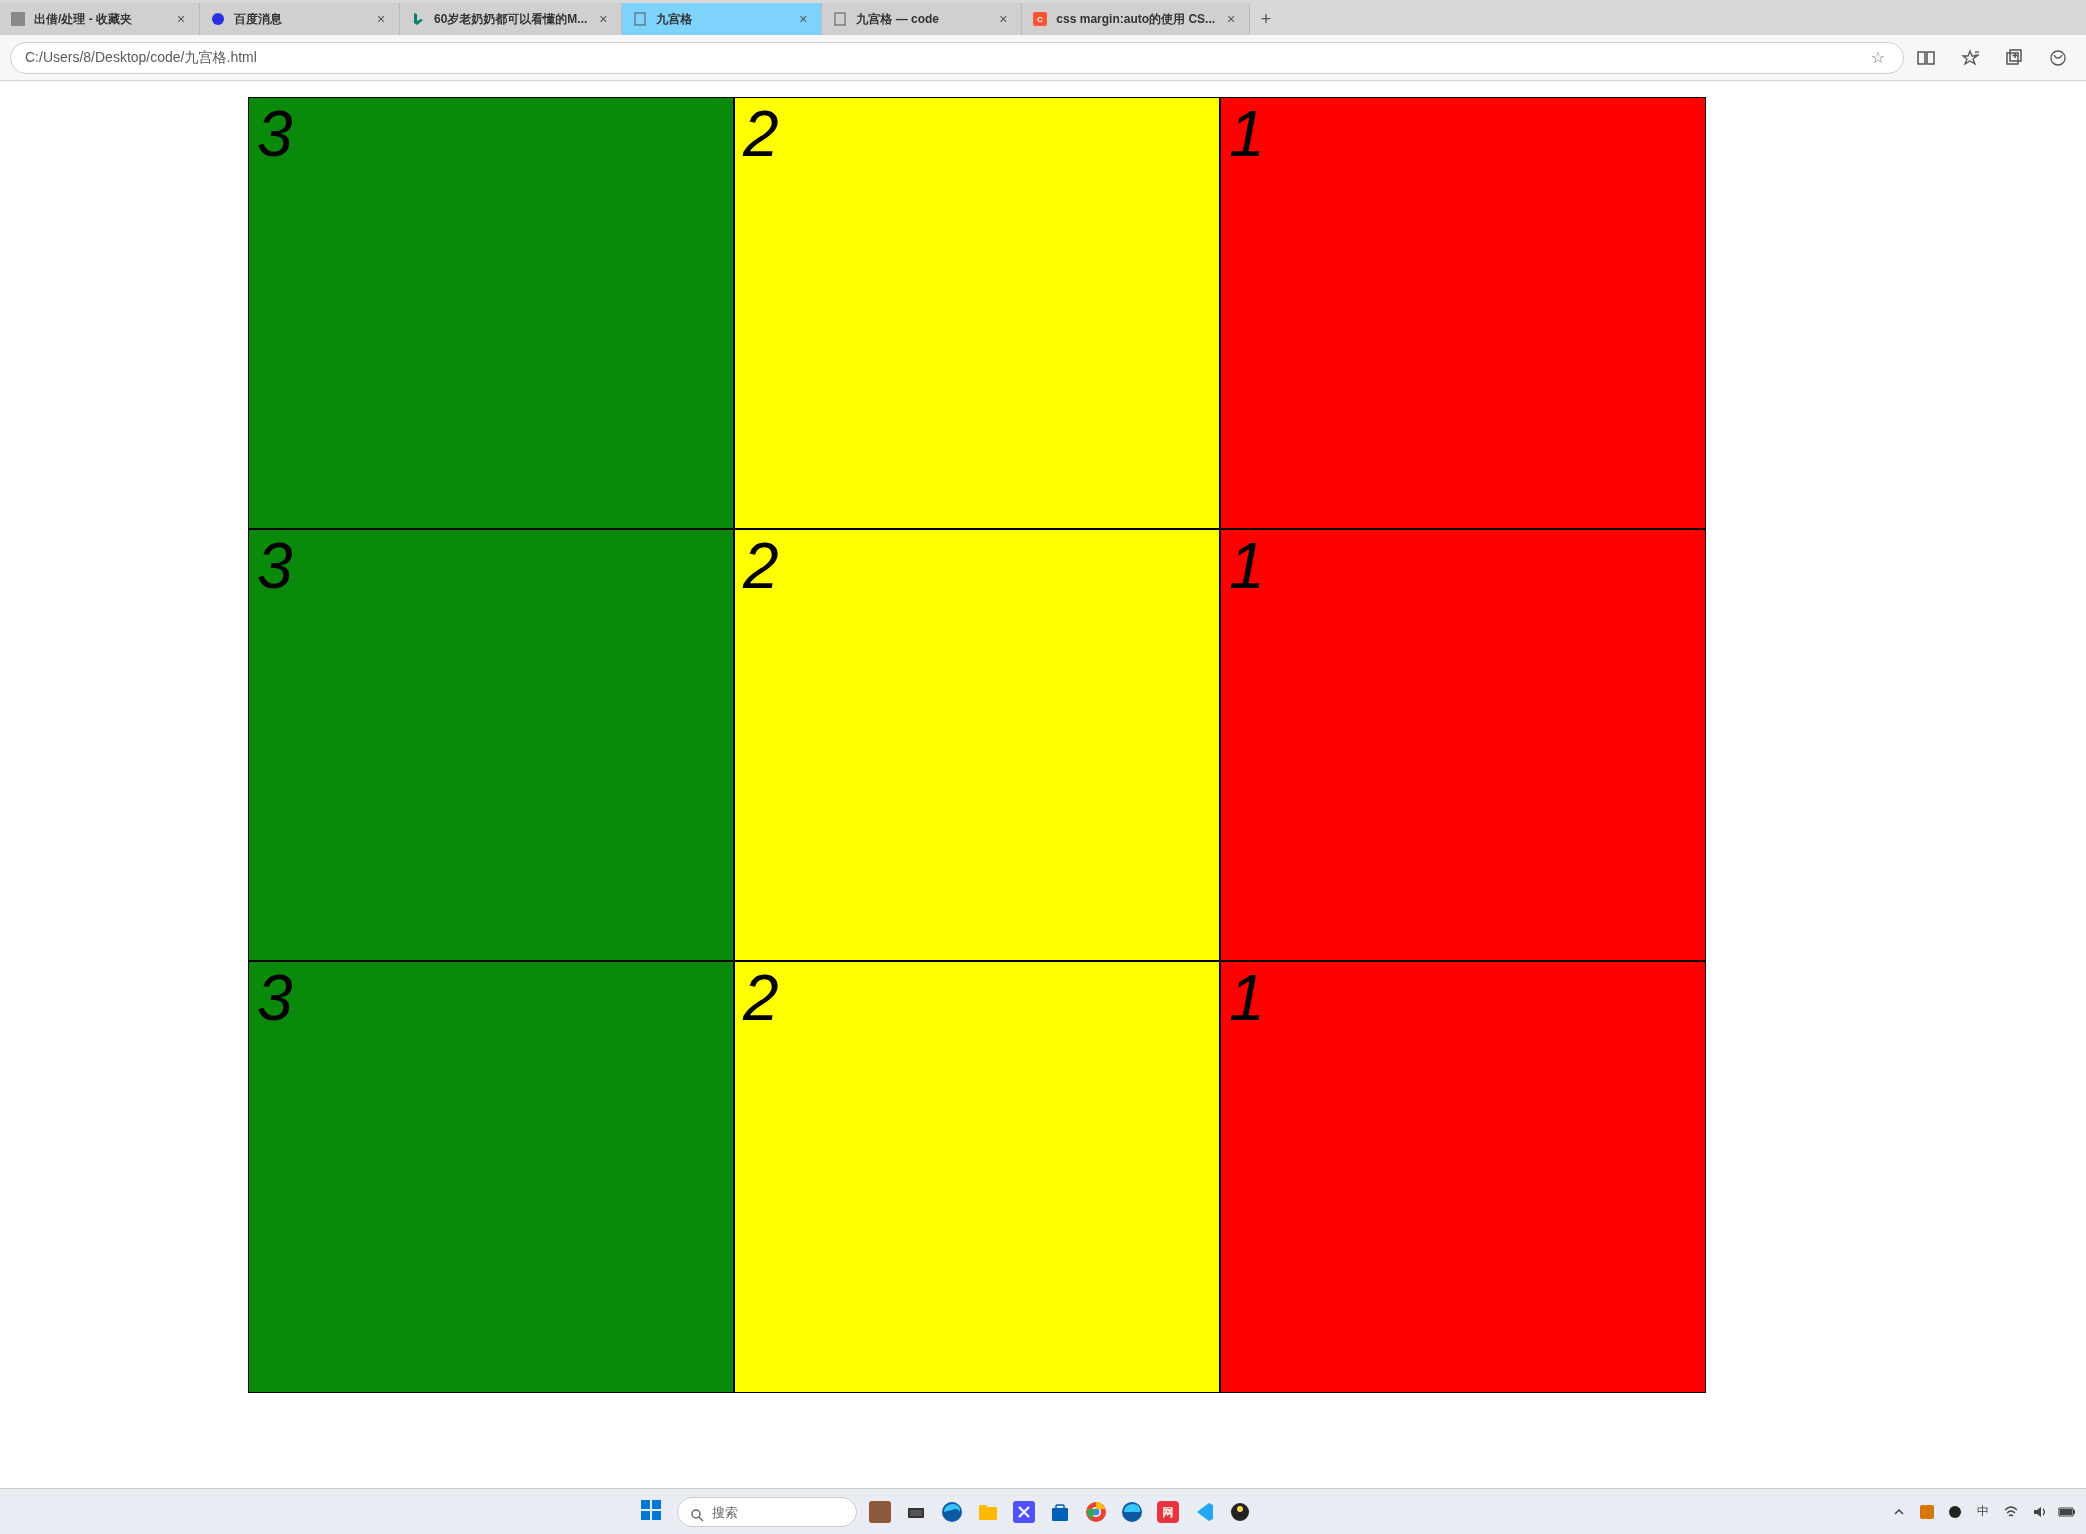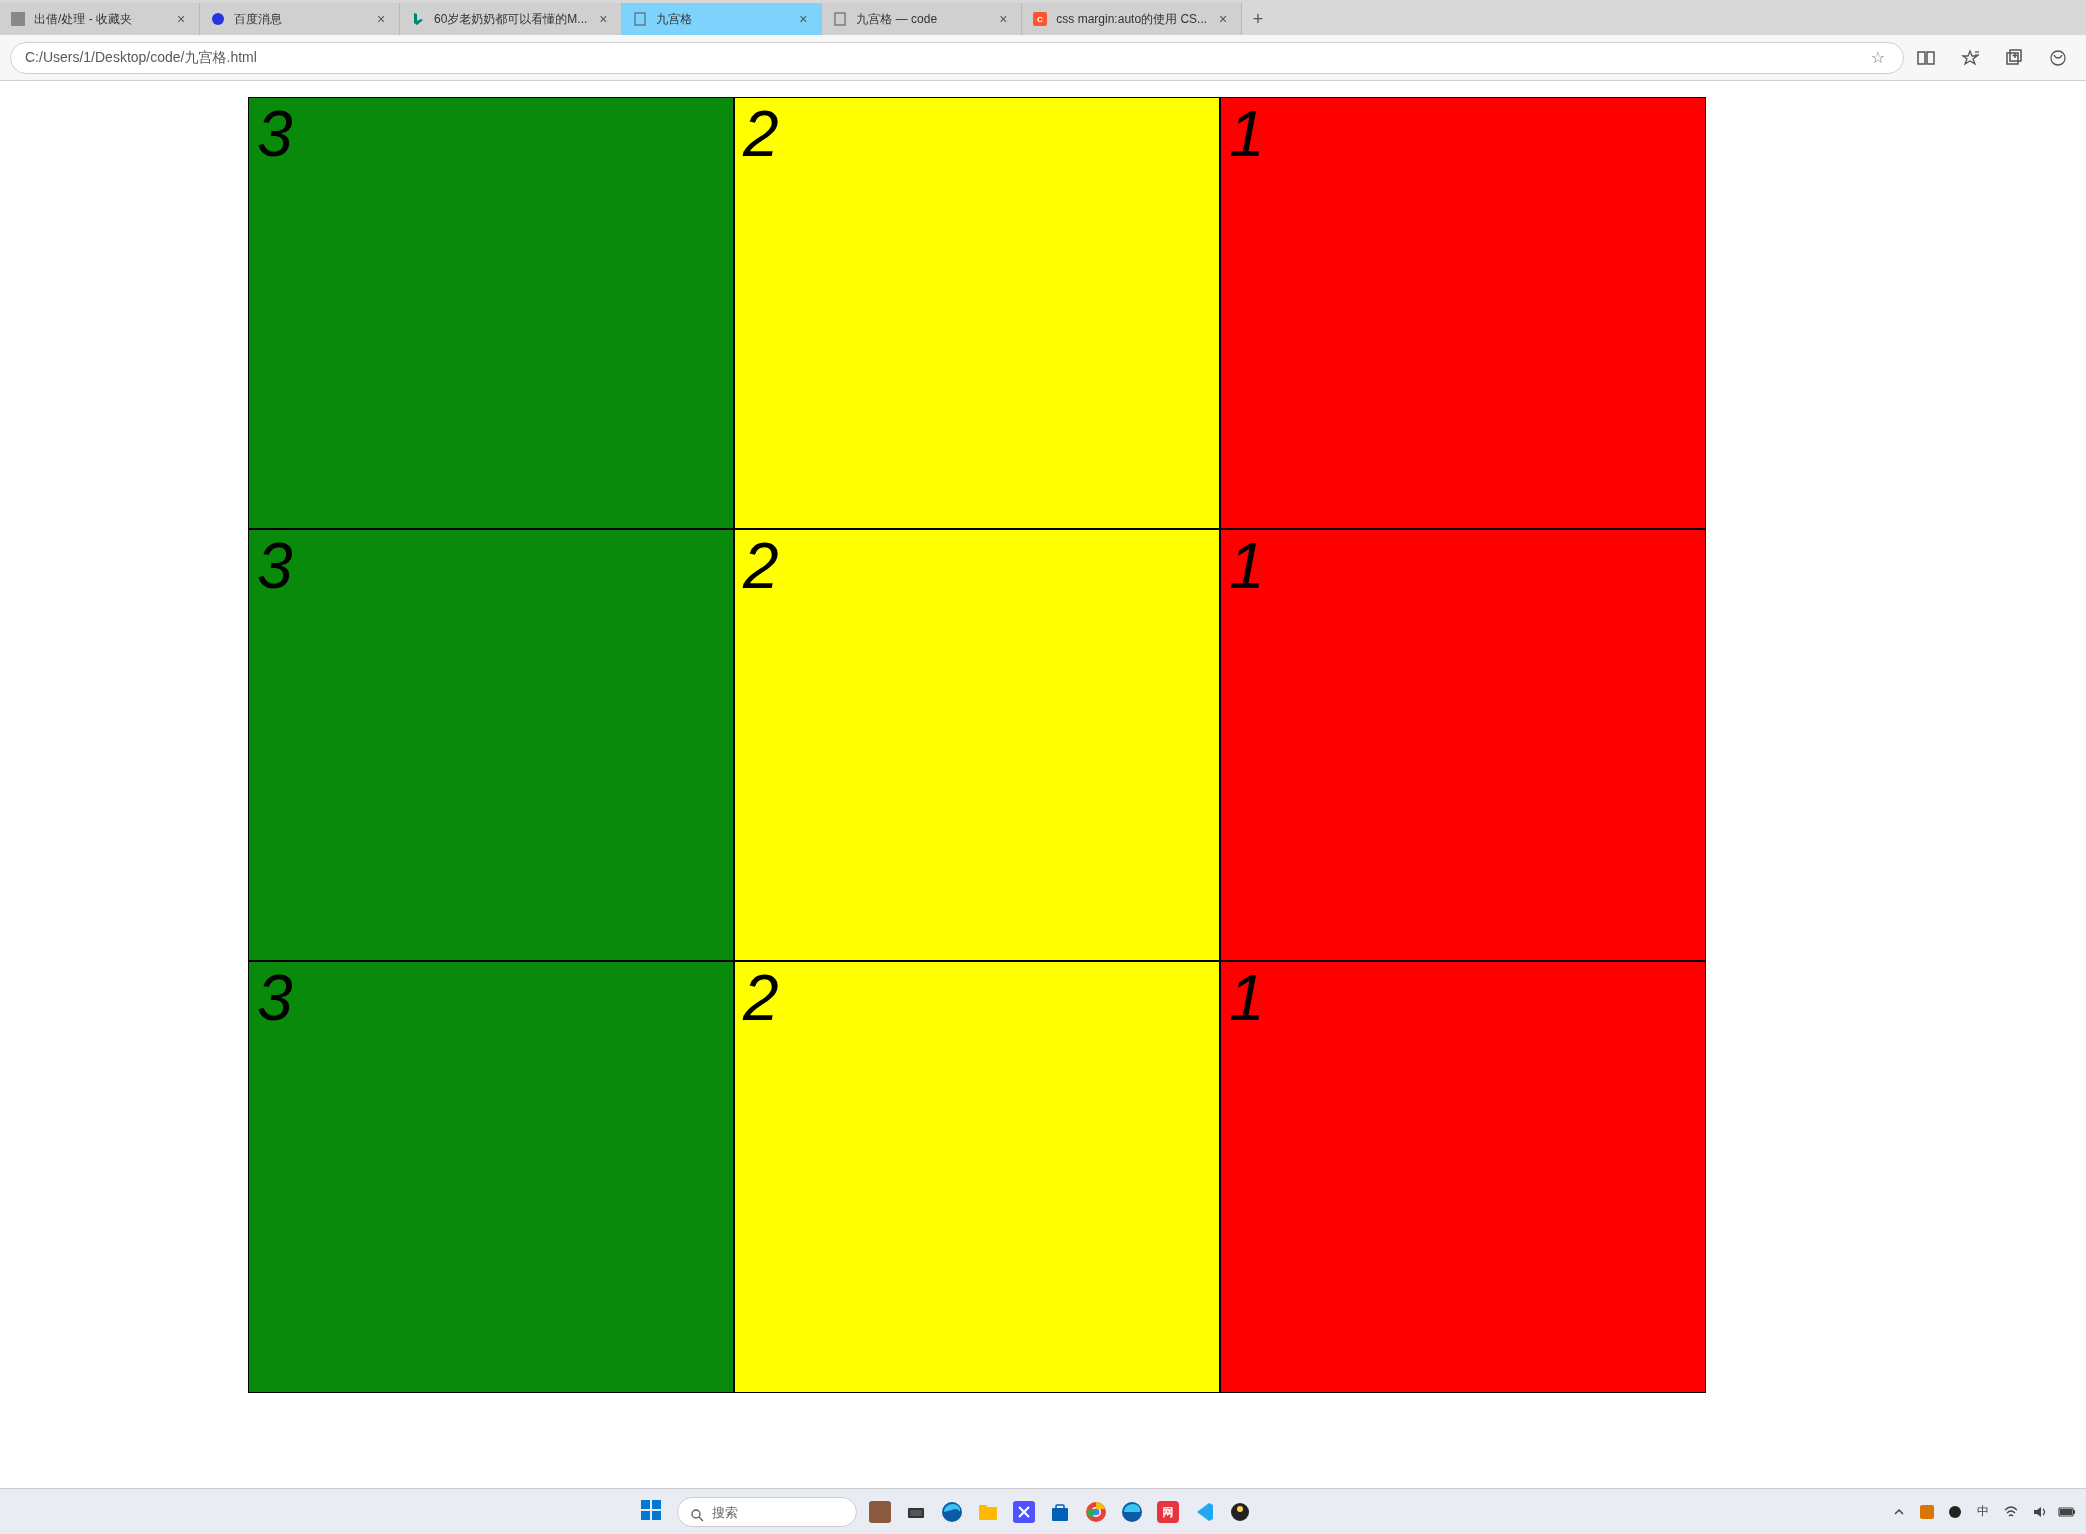--- a/index.html
+++ b/index.html
@@ -44,20 +44,21 @@
       display: flex;
       align-items: center;
       justify-content: center;
       flex-shrink: 0;
     }
     .tab .tab-title {
       white-space: nowrap;
       overflow: hidden;
       text-overflow: ellipsis;
       flex: 1;
+      font-weight: bold;
     }
     .tab .tab-close {
       width: 16px;
       height: 16px;
       display: flex;
       align-items: center;
       justify-content: center;
       color: #555;
       font-size: 14px;
       flex-shrink: 0;
@@ -266,21 +267,21 @@
         </svg>
     </span>
     <span class="tab-title">css margin:auto的使用 CS...</span>
     <span class="tab-close">×</span>
   </div>
   <div class="new-tab">+</div>
 </div>
 
 <div class="address-bar">
   <div class="url-box">
-    <span class="url-text">C:/Users/1/Desktop/code/九宫格.html</span>
+    <span class="url-text">C:/Users/8/Desktop/code/九宫格.html</span>
     <span class="url-star">☆</span>
   </div>
   <div class="toolbar-icons">
     <span class="tb-icon">
       <svg width="18" height="18">
           <rect x="1" y="3" width="7" height="12" fill="none" stroke="#555" stroke-width="1.5"></rect>
           <rect x="10" y="3" width="7" height="12" fill="none" stroke="#555" stroke-width="1.5"></rect>
         </svg>
     </span>
     <span class="tb-icon">

